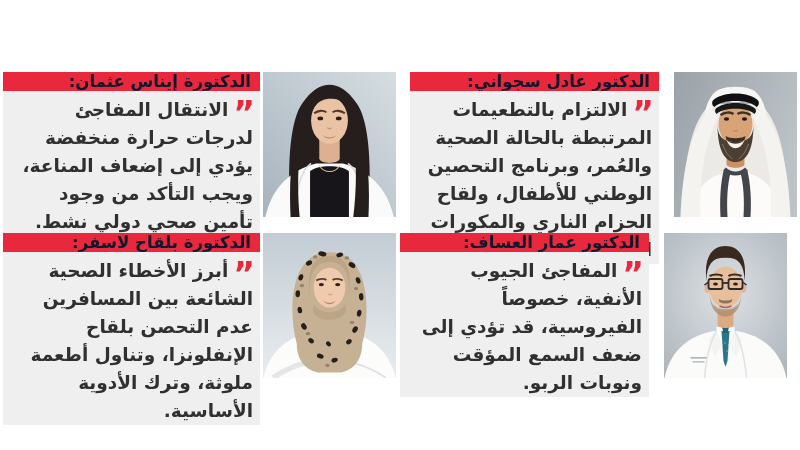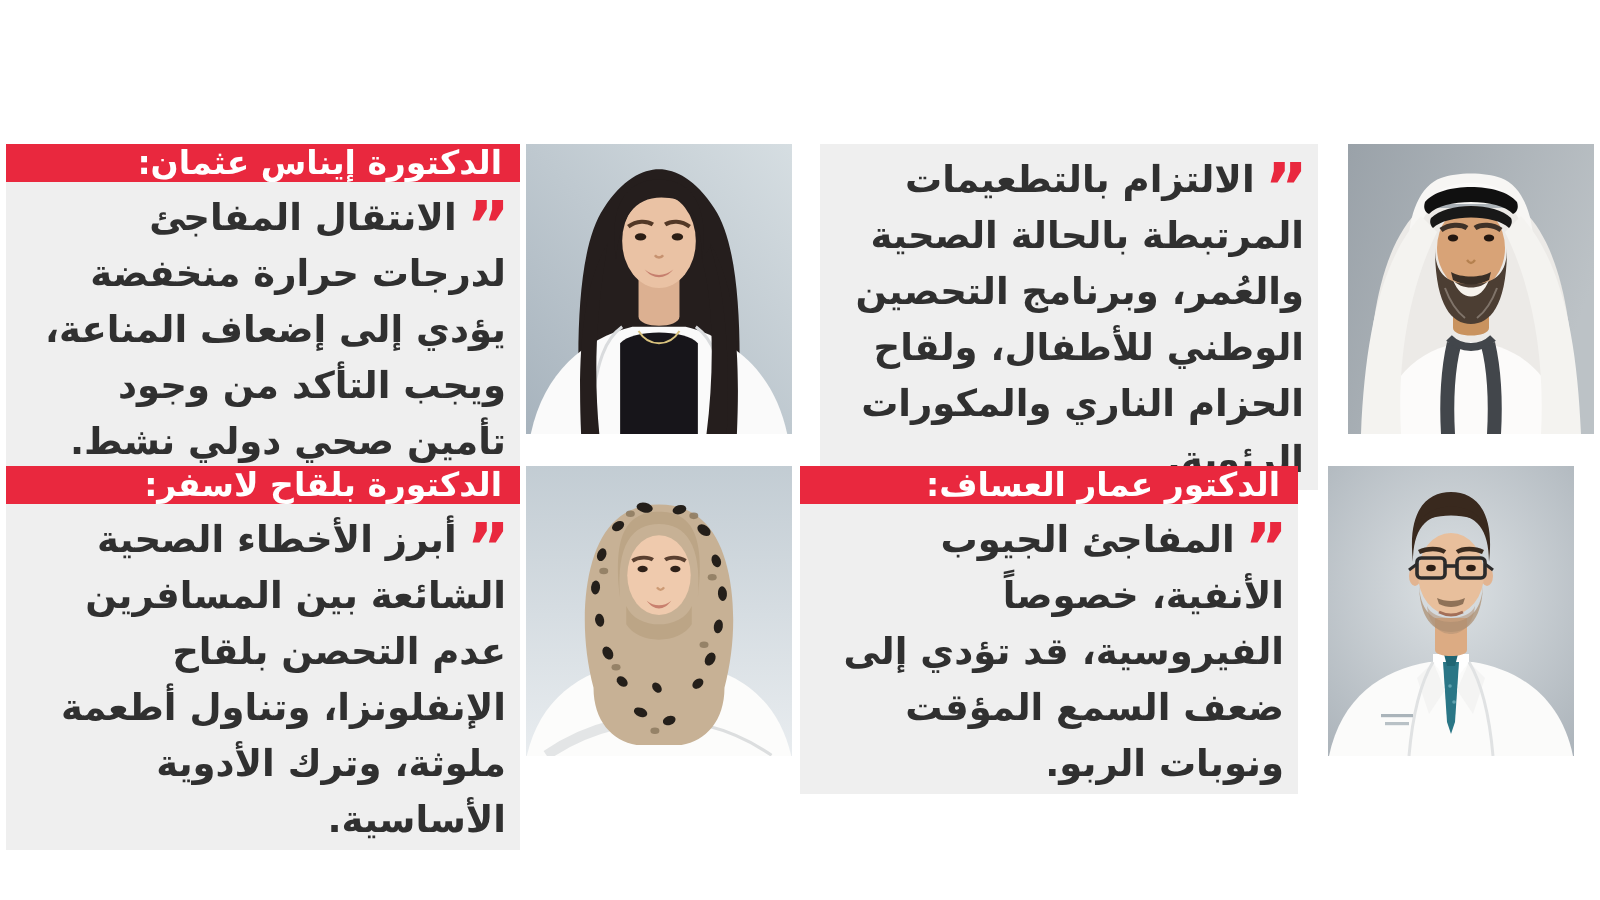--- a/index.html
+++ b/index.html
@@ -8,21 +8,21 @@
     overflow:hidden; font-family:"DejaVu Sans", sans-serif;
   }
   .card { position:absolute; height:145px; display:flex; flex-direction:row; }
   #card-1 { left:3px;   top:72px;  width:393px; }
   #card-2 { left:410px; top:72px;  width:387px; }
   #card-3 { left:3px;   top:233px; width:393px; }
   #card-4 { left:400px; top:233px; width:387px; }
 
   .text-col { flex:1 1 auto; display:flex; flex-direction:column; min-width:0; }
   .name-bar {
-    height:26px; background:#e9283e; color:#ffffff;
+    height:26px; background:#e9283e; color:#0f172a;
     display:flex; align-items:center; justify-content:flex-start;
     padding:0 9px; font-size:16.5px; font-weight:bold; direction:rtl;
     white-space:nowrap;
   }
   .quote-body {
     flex:1 1 auto; background:#efefef; direction:rtl; text-align:right;
     font-size:18.5px; font-weight:bold; line-height:28px; color:#303030;
     padding:5px 7px 0 7px;
   }
   .q-mark {
@@ -75,20 +75,23 @@
         <path d="M44 58 C40 30 50 19 65 19 C80 19 90 30 86 58 C86 38 80 29 70 28 C54 26 46 36 44 58 Z" fill="#251e1d"></path>
         <path d="M27 145 C25 102 28 70 40 50 C34 85 33 115 36 145 Z" fill="#251e1d"></path>
         <path d="M103 145 C105 102 102 70 90 50 C96 85 97 115 94 145 Z" fill="#251e1d"></path>
         <path d="M86 58 C92 80 92 115 88 145 L98 145 C100 110 98 75 90 52 Z" fill="#251e1d"></path>
       </svg>
     </div>
   </div>
 
   <div class="card" id="card-2">
     <div class="text-col">
+      <div class="name-bar">
+        <span>الدكتور عادل سجواني:</span>
+      </div>
       <div class="quote-body" dir="rtl">
         <span class="q-mark">”</span><span>الالتزام بالتطعيمات المرتبطة بالحالة الصحية والعُمر، وبرنامج التحصين الوطني للأطفال، ولقاح الحزام الناري والمكورات الرئوية.</span>
       </div>
     </div>
     <div class="photo photo-r" aria-label="male doctor wearing white ghutra and kandura with black agal">
       <svg viewBox="0 0 130 145" preserveAspectRatio="xMidYMid slice">
         <defs>
           <linearGradient id="p2bg" x1="0" y1="0" x2="1" y2="0.4">
             <stop offset="0" stop-color="#99a1a8"></stop>
               <stop offset="1" stop-color="#bcc2c6"></stop>

